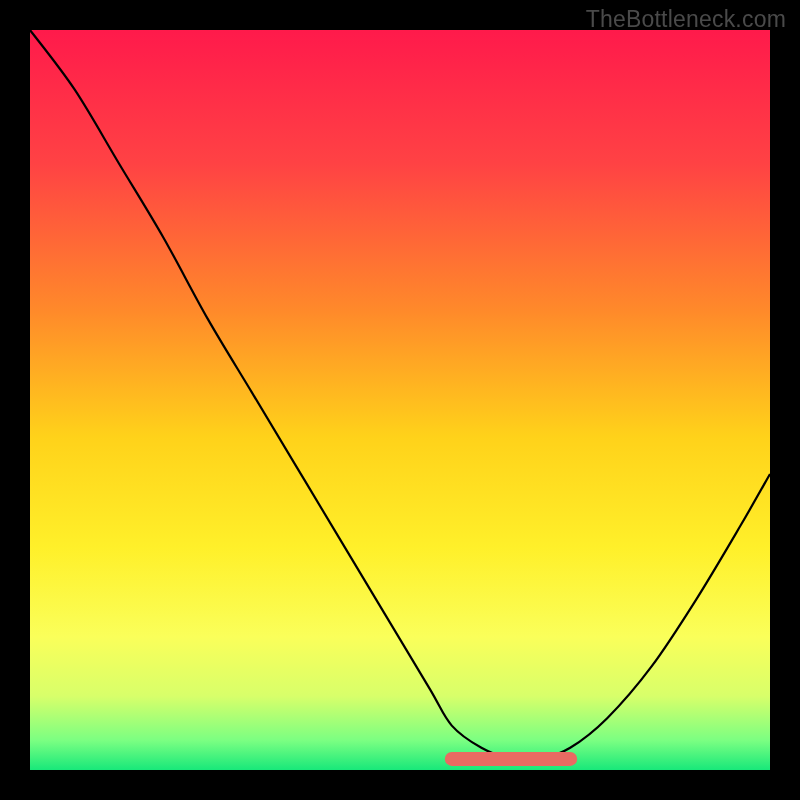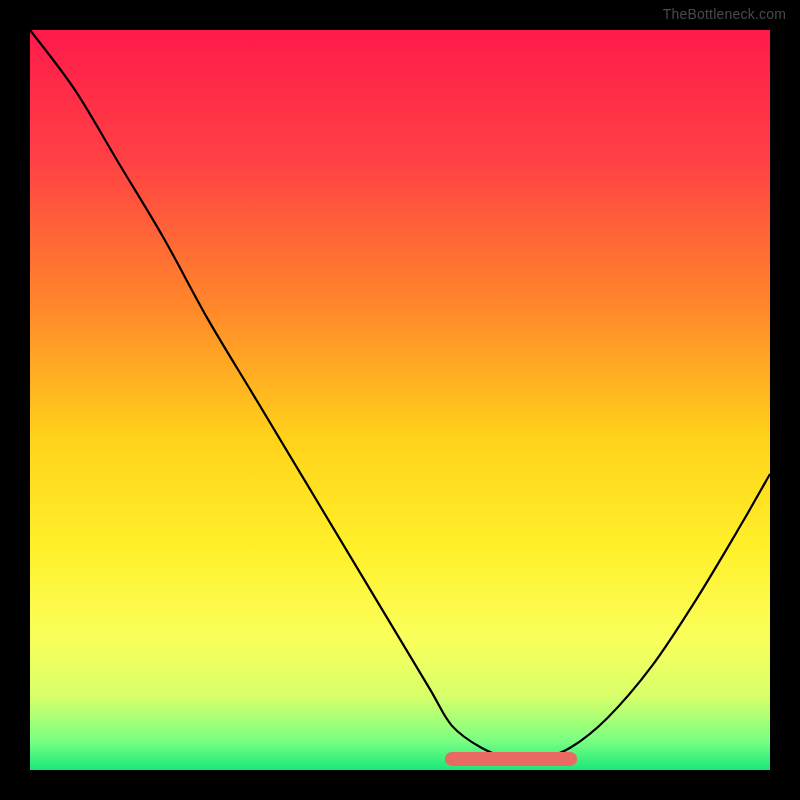--- a/index.html
+++ b/index.html
@@ -3,21 +3,21 @@
 <meta charset="utf-8">
 <style>
   html,body{margin:0;padding:0;width:800px;height:800px;overflow:hidden;background:#000;}
   .frame{position:relative;width:800px;height:800px;}
   svg{display:block;}
   .watermark{
     position:absolute;
     top:6px;
     right:14px;
     font-family:Arial,Helvetica,sans-serif;
-    font-size:14px;
+    font-size:23px;
     color:#4a4a4a;
     letter-spacing:0.2px;
   }
 </style>
 </head>
 <body>
 
 <div class="frame">
   <svg id="chart-svg" width="800" height="800">
       <defs>

